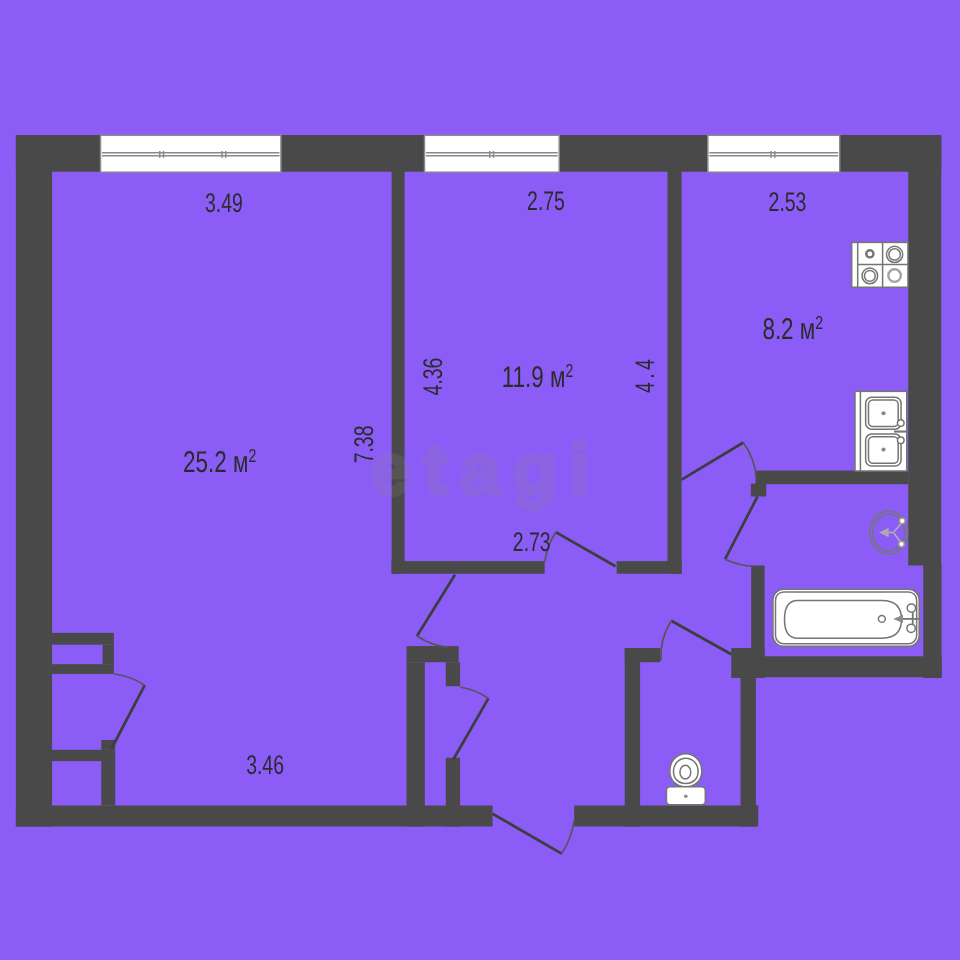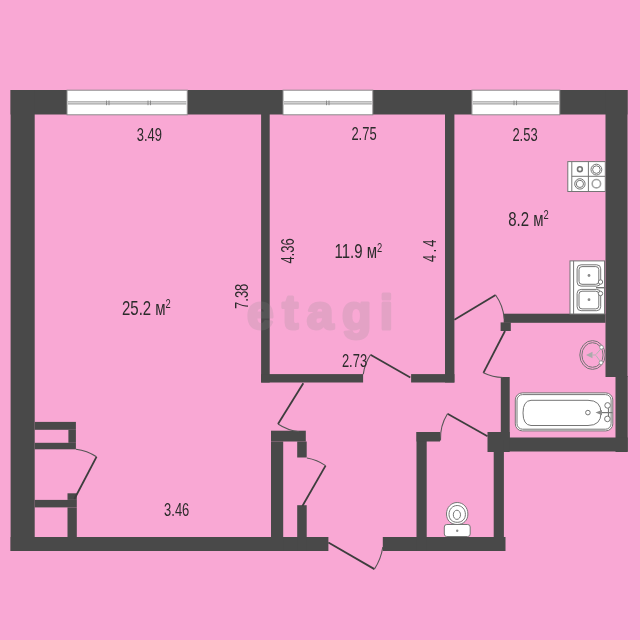--- a/index.html
+++ b/index.html
@@ -1,16 +1,16 @@
 <!DOCTYPE html>
 <html><head>
 <meta charset="utf-8">
 <style>
   html,body{margin:0;padding:0;background:#ffffff;}
-  #page{width:640px;height:640px;position:relative;background:#f9a8d4;overflow:hidden;}
+  #page{width:640px;height:640px;position:relative;background:#8b5cf6;overflow:hidden;}
   svg{position:absolute;left:0;top:0;}
   text{font-family:"Liberation Sans",sans-serif;}
 </style>
 </head>
 <body>
 <div id="page">
 <svg width="640" height="640" viewBox="0 0 640 640">
 
   <g fill="#494949" stroke="none">
 

